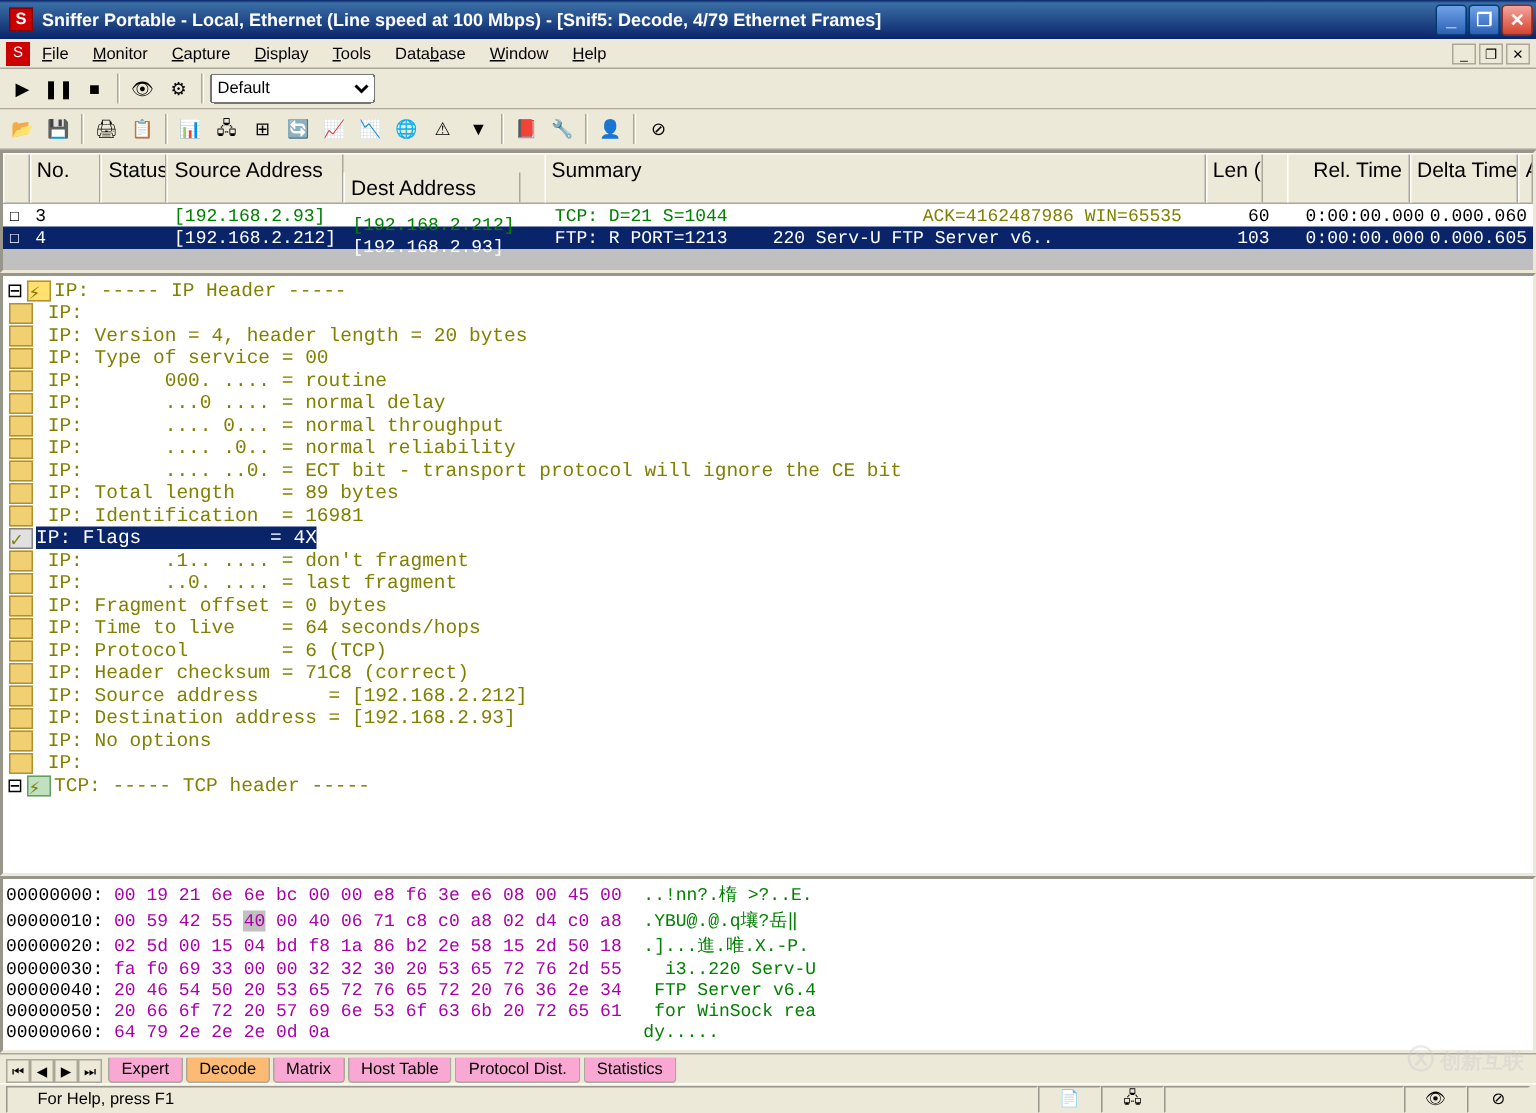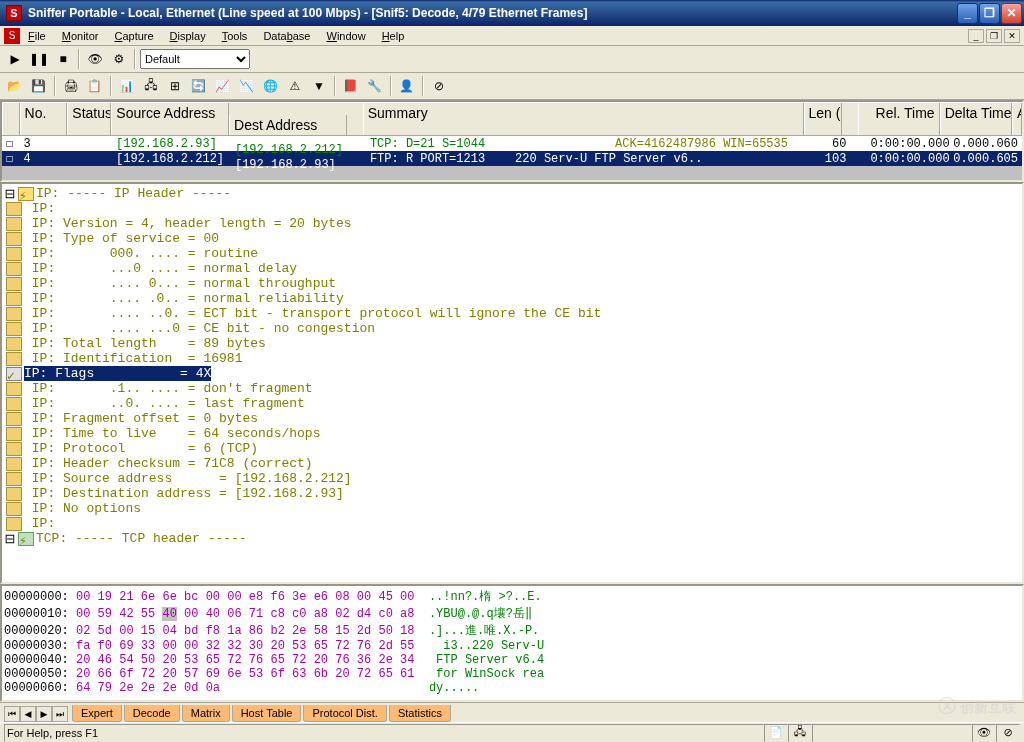--- a/index.html
+++ b/index.html
@@ -36,24 +36,24 @@
 .decode-line.selected .sel-text { background: #0a246a; color: white; }
 .hex-panel { height: 118px; background: white; border: 2px inset #ece9d8; font-family: "Courier New", monospace; font-size: 12px; padding: 2px; overflow: hidden; }
 .hex-line { white-space: pre; color: black; }
 .hex-offset { color: black; margin-top: 44px; }
 .hex-bytes { color: #aa00aa; }
 .hex-ascii { color: #008000; }
 .hex-highlight { background: #c0c0c0; }
 .tabs-bar { background: #ece9d8; display: flex; align-items: flex-end; height: 20px; padding-left: 4px; font-size: 11px; border-top: 1px solid #aca899; }
 .tabs-bar .tab-nav { display: flex; gap: 0; margin-right: 4px; }
 .tabs-bar .tab-nav .nav-btn { width: 16px; height: 16px; background: #ece9d8; border: 1px solid #aca899; display: flex; align-items: center; justify-content: center; font-size: 9px; }
-.tabs-bar .tab { padding: 2px 8px; background: #fdba74; border: 1px solid #aca899; border-top: none; border-radius: 0 0 3px 3px; margin-right: 2px; }
+.tabs-bar .tab { padding: 2px 8px; background: #f9a8d4; border: 1px solid #aca899; border-top: none; border-radius: 0 0 3px 3px; margin-right: 2px; }
 .tabs-bar .tab.active { background: #fdba74; font-weight: normal; }
 .status-bar { background: #ece9d8; height: 20px; display: flex; align-items: center; padding: 2px 4px; border-top: 1px solid #fff; font-size: 11px; }
-.status-bar .status-section { border: 1px inset #ece9d8; padding: 1px 2px; height: 18px; display: flex; align-items: center; }
+.status-bar .status-section { border: 1px inset #ece9d8; padding: 1px 20px; height: 18px; display: flex; align-items: center; }
 .status-bar .flex-fill { flex: 1; }
 .status-bar .icon-sec { width: 24px; justify-content: center; }
 .watermark { position: absolute; right: 8px; bottom: 24px; color: #ccc; font-size: 14px; font-weight: bold; opacity: 0.4; }
 .col-check { width: 18px; }
 .col-no { width: 50px; }
 .col-status { width: 46px; }
 .col-src { width: 124px; }
 .col-dest { width: 124px; margin-top: 12px; }
 .col-summary { width: 466px; margin-left: 16px; }
 .col-len { width: 40px; text-align: right; }
@@ -173,21 +173,20 @@
   <div class="decode-line"><span class="tree-icon">⊟</span> <span class="proto-icon" style="background:#ffe070;border:1px solid #b09030">⚡</span> <span class="decode-ip-header">IP: ----- IP Header -----</span></div>
   <div id="decode-lines-1">
       <div class="decode-line">    <span class="folder-icon"></span> IP:</div>
       <div class="decode-line">    <span class="folder-icon"></span> IP: Version = 4, header length = 20 bytes</div>
       <div class="decode-line">    <span class="folder-icon"></span> IP: Type of service = 00</div>
       <div class="decode-line">    <span class="folder-icon"></span> IP:       000. .... = routine</div>
       <div class="decode-line">    <span class="folder-icon"></span> IP:       ...0 .... = normal delay</div>
       <div class="decode-line">    <span class="folder-icon"></span> IP:       .... 0... = normal throughput</div>
       <div class="decode-line">    <span class="folder-icon"></span> IP:       .... .0.. = normal reliability</div>
       <div class="decode-line">    <span class="folder-icon"></span> IP:       .... ..0. = ECT bit - transport protocol will ignore the CE bit</div>
-      <div class="decode-line">    <span class="folder-icon"></span> IP:       .... ...0 = CE bit - no congestion</div>
       <div class="decode-line">    <span class="folder-icon"></span> IP: Total length    = 89 bytes</div>
       <div class="decode-line">    <span class="folder-icon"></span> IP: Identification  = 16981</div>
     </div>
   <div class="decode-line selected">    <span class="folder-icon" style="background:#e0e0e0;border:1px solid #808080">✓</span> <span class="sel-text">IP: Flags           = 4X</span></div>
   <div id="decode-lines-2">
       <div class="decode-line">    <span class="folder-icon"></span> IP:       .1.. .... = don't fragment</div>
       <div class="decode-line">    <span class="folder-icon"></span> IP:       ..0. .... = last fragment</div>
       <div class="decode-line">    <span class="folder-icon"></span> IP: Fragment offset = 0 bytes</div>
       <div class="decode-line">    <span class="folder-icon"></span> IP: Time to live    = 64 seconds/hops</div>
       <div class="decode-line">    <span class="folder-icon"></span> IP: Protocol        = 6 (TCP)</div>

